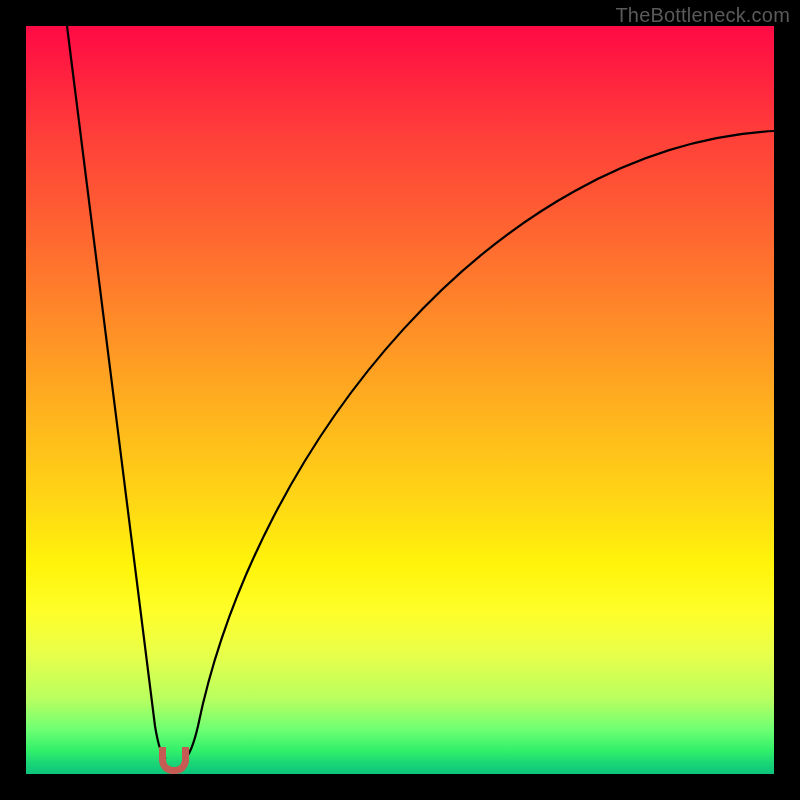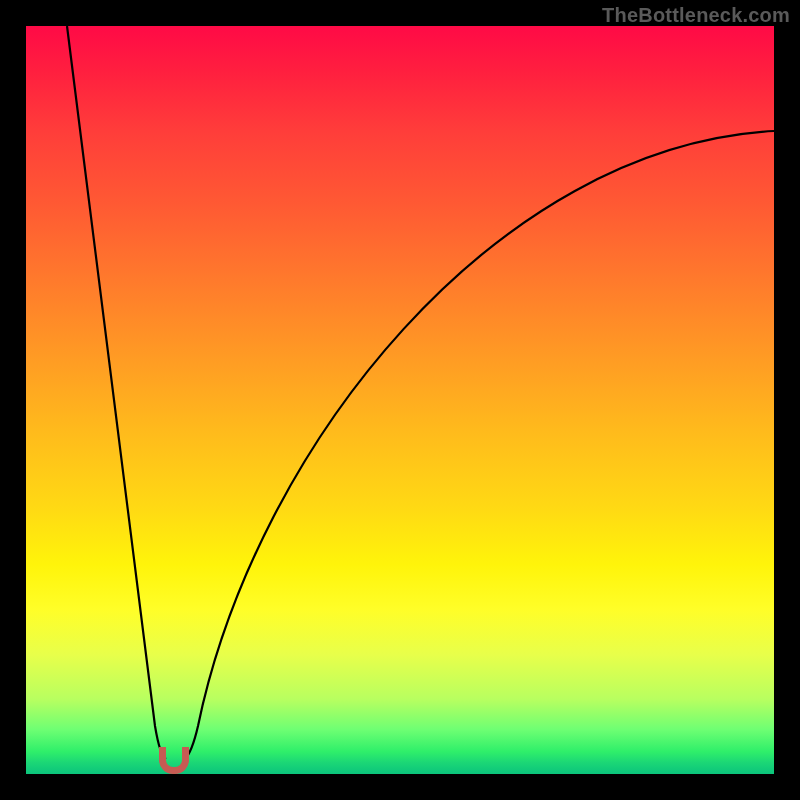--- a/index.html
+++ b/index.html
@@ -11,21 +11,20 @@
     background: #000;
     font-family: Arial, Helvetica, sans-serif;
   }
   .frame {
     position: absolute;
     left: 0;
     top: 0;
     width: 800px;
     height: 800px;
     background: #000;
-    font-weight: bold;
   }
   .plot {
     position: absolute;
     left: 26px;
     top: 26px;
     width: 748px;
     height: 748px;
     
     background: linear-gradient(
       to bottom,

